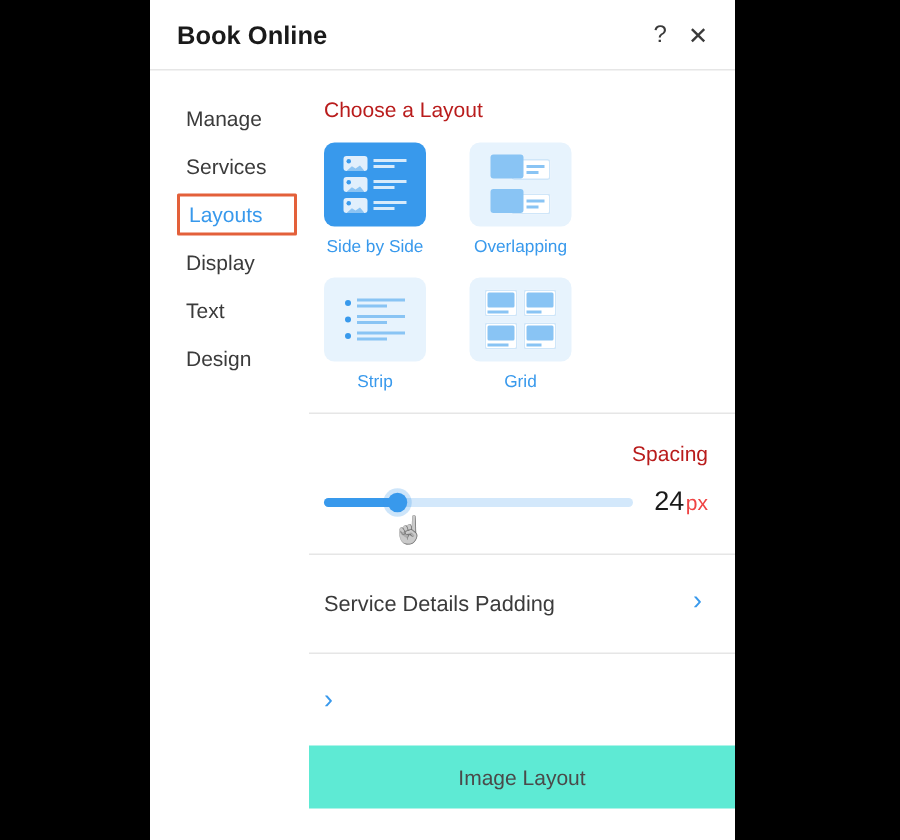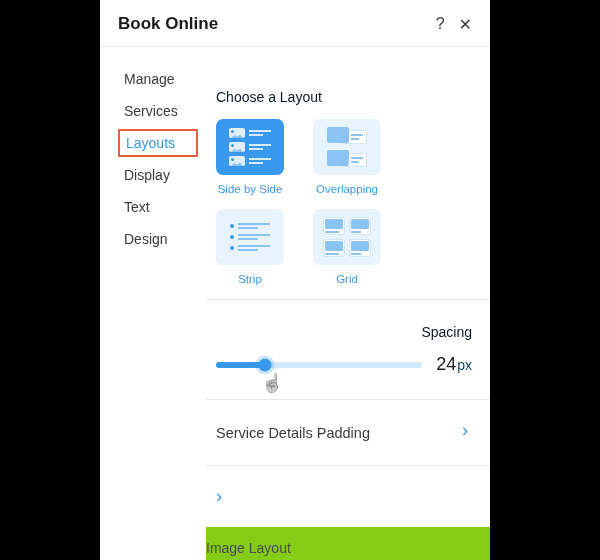--- a/index.html
+++ b/index.html
@@ -68,23 +68,22 @@
     border-radius: 1px;
     padding: 4px 6px;
   }
   .content {
     flex: 1;
     padding: 18px 18px 0 10px;
     overflow-y: auto;
   }
   .section-title {
     font-size: 14px;
-    color: #0f172a;
+    color: #b91c1c;
     margin-bottom: 14px;
-    margin-top: 24px;
   }
   .layout-grid {
     display: flex;
     flex-wrap: wrap;
     gap: 14px 29px;
     margin-bottom: 14px;
   }
   .layout-option {
     display: flex;
     flex-direction: column;
@@ -162,36 +161,36 @@
     position:absolute; left:0; top:0; height:6px; background:#3899ec; border-radius:3px;
     width:24%;
   }
   .slider-thumb {
     position:absolute; top:50%; transform:translate(-50%,-50%);
     left:24%;
     width:13px; height:13px; background:#3899ec; border-radius:50%;
     box-shadow: 0 0 0 3px rgba(56,153,236,.25);
   }
   .slider-value { font-size:18px; color:#1a1a1a; font-weight:400;}
-  .slider-unit { font-size:14px; color:#0c4a6e; margin-left:1px;}
+  .slider-unit { font-size:14px; color:#ef4444; margin-left:1px;}
   .cursor-hand {
     position:absolute; left:22%; top:10px; font-size:18px; filter: grayscale(1);
   }
 
   .accordion-row {
     display:flex; align-items:flex-end; justify-content:space-between;
     padding: 20px 4px 20px 0;
     font-size:14.5px; color:#3b3b3b;
     cursor:pointer;
   }
   .chevron { color:#3899ec; font-size:18px; font-weight:300;}
 
   .footer-tab {
-    background:#84cc16;
-    text-align:left;
+    background:#5eead4;
+    text-align:center;
     font-size:14px;
     color:#4a4a4a;
     padding:13px 0;
     margin: 0 -18px 0 -10px;
   }
   .content::-webkit-scrollbar{ display:none;}
   .spacing-section{ position:relative; padding-bottom:14px;text-align:right;}
 </style>
 </head>
 <body>

